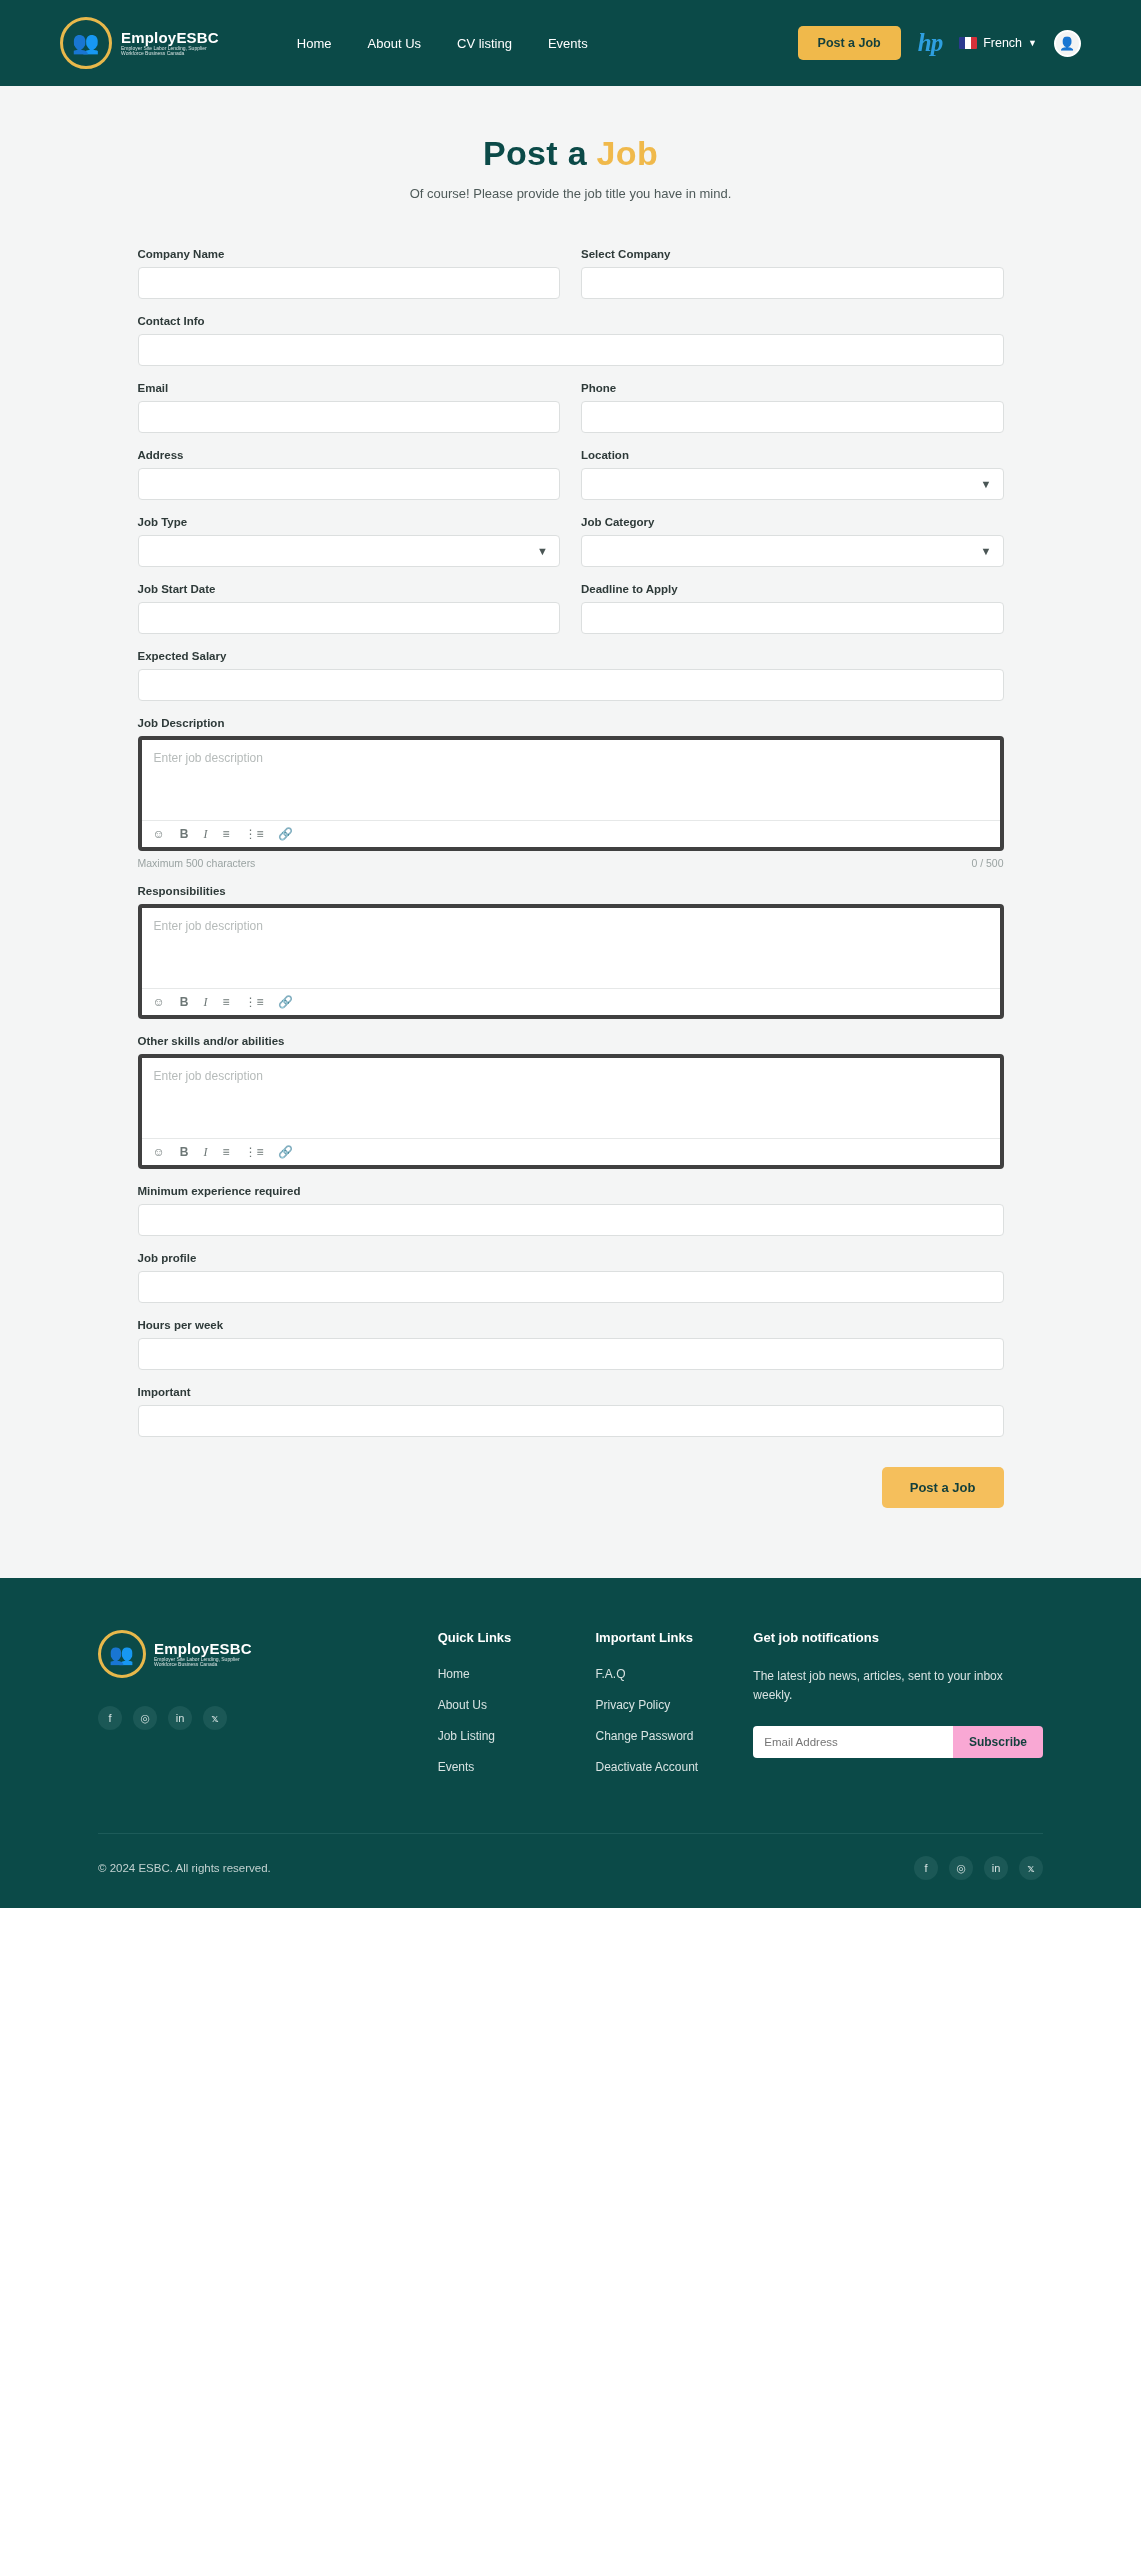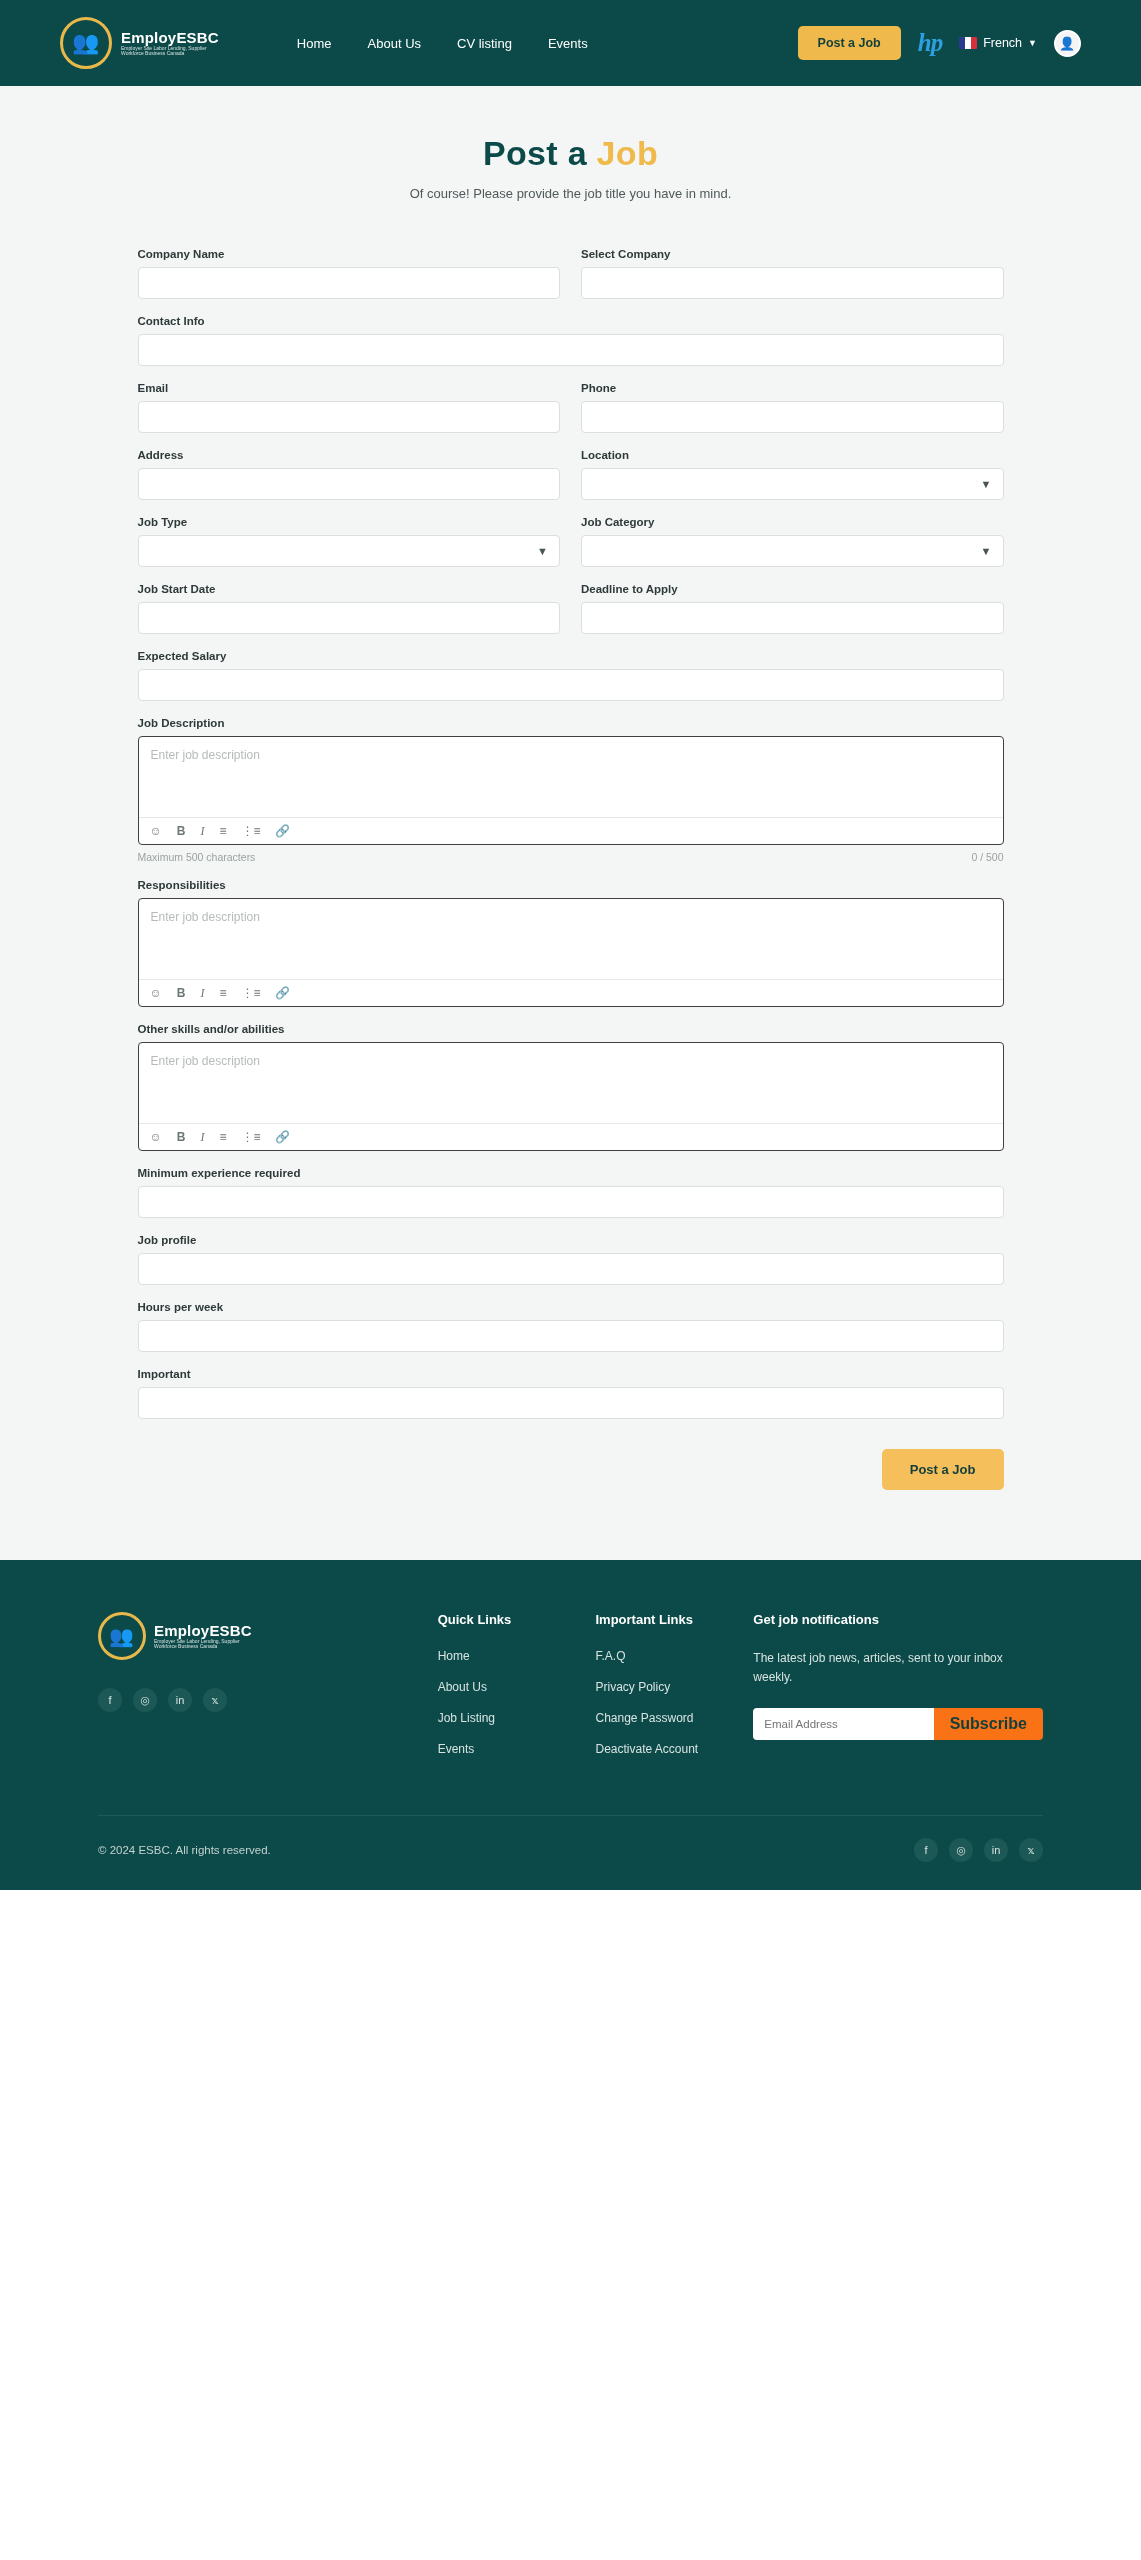--- a/index.html
+++ b/index.html
@@ -149,21 +149,21 @@
     transform: translateY(-50%);
     pointer-events: none;
     font-size: 11px;
     color: #4a5655;
   }
   select.input { appearance: none; -webkit-appearance: none; }
 
   
   .editor {
     background: #ffffff;
-    border: 1px solid #404040;
+    border: 4px solid #404040;
     border-radius: 4px;
     overflow: hidden;
   }
   .editor-area {
     height: 80px;
     padding: 11px 12px;
     font-size: 12px;
     color: #b6bbba;
   }
   .editor-toolbar {
@@ -259,24 +259,24 @@
     flex: 1;
     border: none;
     border-radius: 4px 0 0 4px;
     padding: 14px 11px;
     font-size: 11.5px;
     font-family: "Liberation Sans", sans-serif;
     color: #333;
     outline: none;
   }
   .subscribe button {
-    background: #f97316;
+    background: #f9a8d4;
     border: none;
     color: #123f3c;
-    font-size: 16px;
+    font-size: 12px;
     font-weight: bold;
     padding: 0 16px;
     border-radius: 0 4px 4px 0;
     cursor: pointer;
   }
   .footer-divider {
     border-top: 1px solid #1d5b59;
     margin: 42px 0 0 0;
   }
   .footer-bottom {

